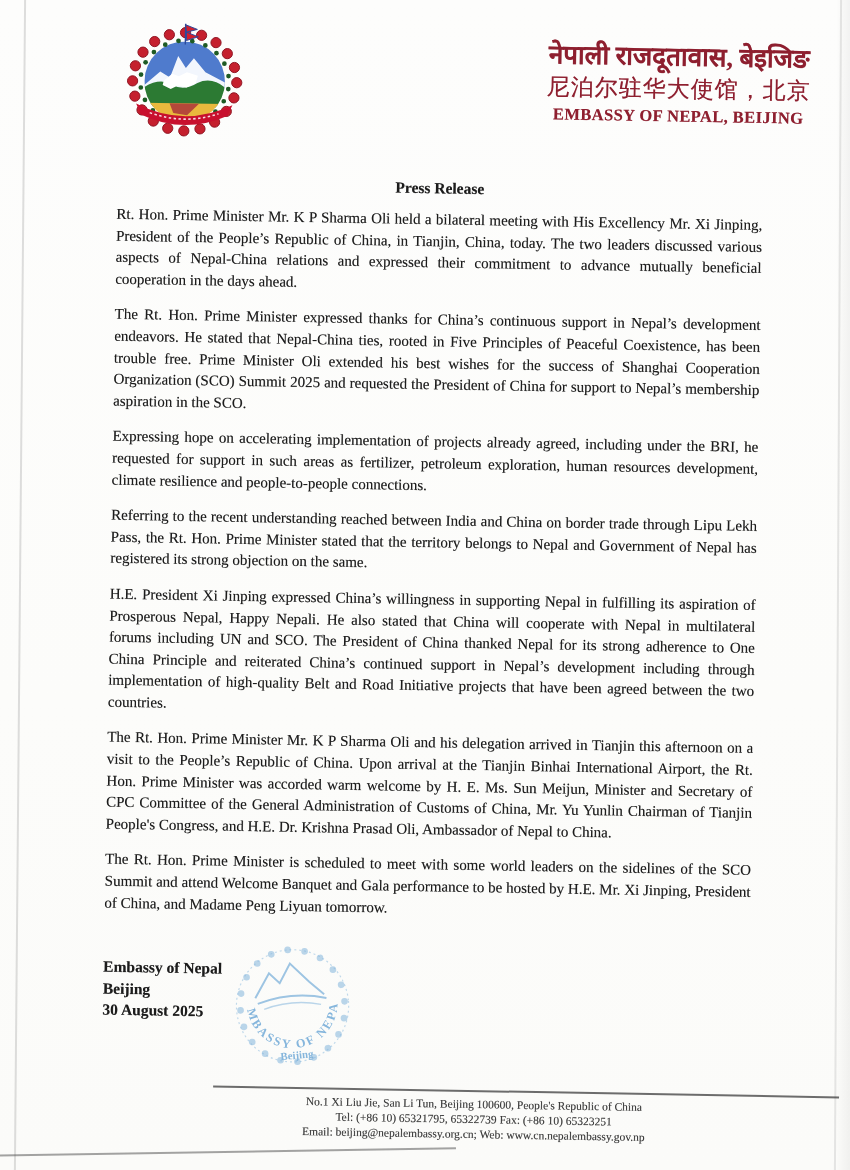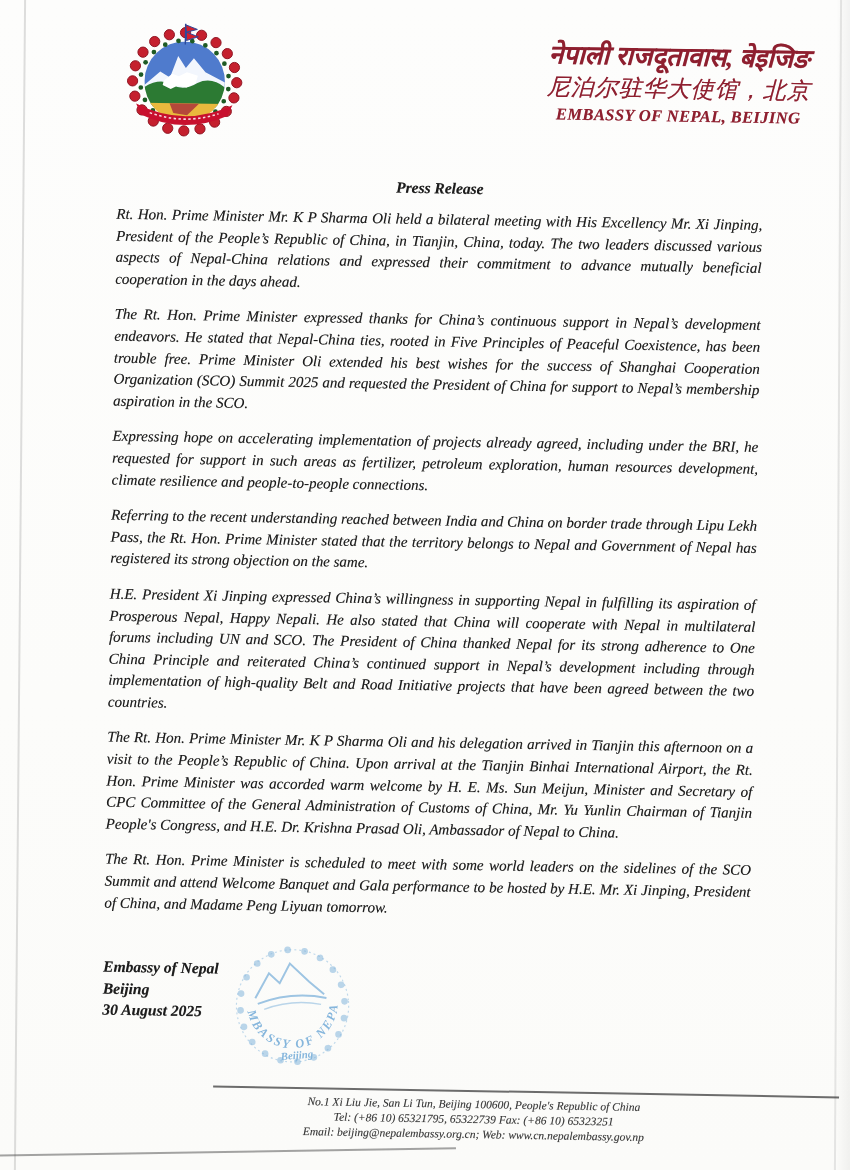--- a/index.html
+++ b/index.html
@@ -4,21 +4,20 @@
 <style>
   html,body{margin:0;padding:0;}
   body{
     width:850px;height:1170px;
     font-family:"Liberation Serif", serif;
     background:#f4f3f1;
   }
   .page{
     position:relative;width:850px;height:1170px;overflow:hidden;
     background:linear-gradient(180deg,#fdfdfc 0%,#fcfcfa 60%,#fbfbf9 100%);
-    font-style:italic;
   }
   
   .edge-left{position:absolute;left:19px;top:-10px;width:1.5px;height:1190px;
     background:rgba(110,110,110,.22);transform:rotate(.5deg);}
   .edge-right{position:absolute;left:837px;top:-10px;width:1.5px;height:1190px;
     background:rgba(130,130,130,.18);transform:rotate(.3deg);}
   .edge-bottom{position:absolute;left:-6px;top:1151px;width:462px;height:2px;
     background:rgba(90,90,90,.55);transform:rotate(-.9deg);}
   .edge-shade-r{position:absolute;right:0;top:0;width:14px;height:1170px;
     background:linear-gradient(to right,rgba(0,0,0,0),rgba(0,0,0,.045));}

